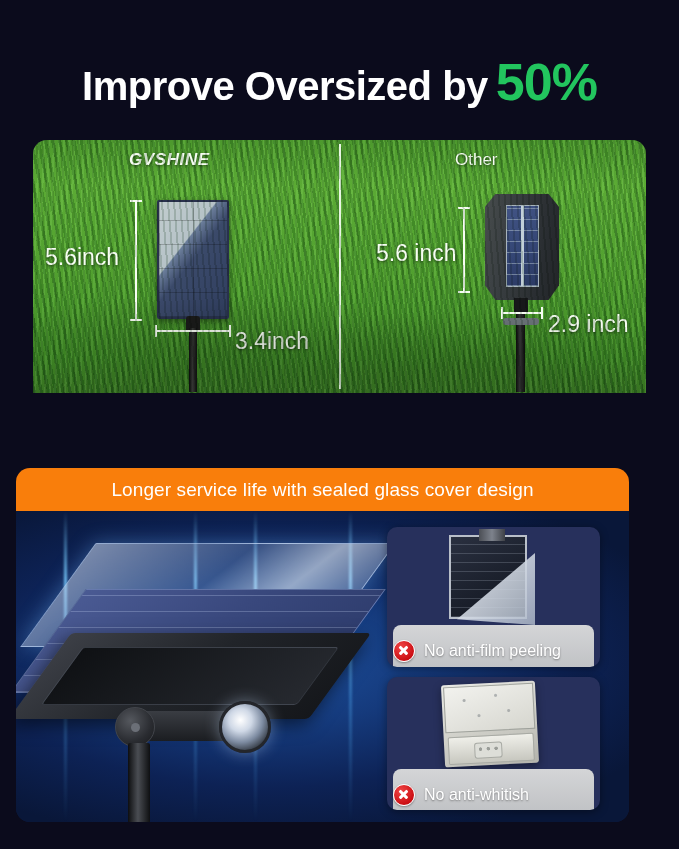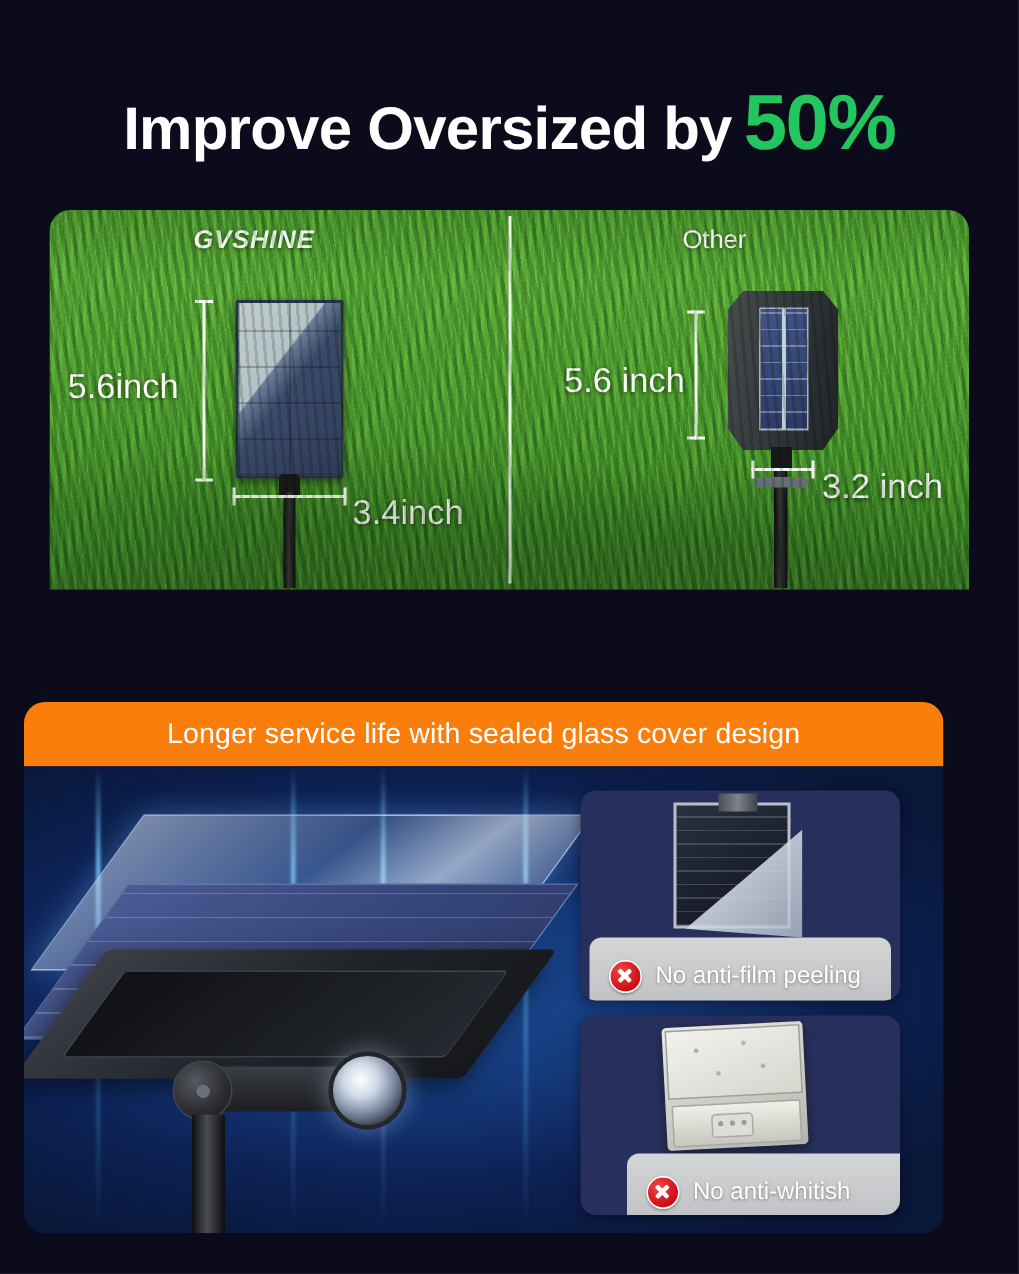--- a/index.html
+++ b/index.html
@@ -364,25 +364,24 @@
 
   .pill {
     position: absolute;
     left: 6px;
     width: 201px;
     height: 52px;
     border-radius: 8px;
     background: linear-gradient(180deg, #d4d5d7, #bcbec1);
     display: flex;
     align-items: center;
-    padding-left: 13px;
     gap: 9px;
   }
   #pill-film { top: 98px; }
-  #pill-whitish { top: 92px; margin-left: 25px; }
+  #pill-whitish { top: 92px; }
   .x-icon {
     width: 22px; height: 22px;
     border-radius: 50%;
     background: radial-gradient(circle at 35% 30%, #f04545, #cc0f14 70%, #a50a10);
     border: 1.5px solid #ffffff;
     position: relative;
     flex: 0 0 auto;
     box-shadow: 0 1px 2px rgba(0,0,0,0.35);
   }
   .x-icon::before, .x-icon::after {
@@ -445,21 +444,21 @@
       <div class="other-collar"></div>
 
       <div class="dim-v" style="left:430px; top:67px; height:86px;"></div>
       <div class="cap-h" style="left:425px; top:67px;"></div>
       <div class="cap-h" style="left:425px; top:151px;"></div>
       <div class="dim-text" style="left:343px; top:100px;">5.6 inch</div>
 
       <div class="dim-h" style="left:468px; top:172px; width:42px;"></div>
       <div class="cap-v" style="left:468px; top:167px;"></div>
       <div class="cap-v" style="left:508px; top:167px;"></div>
-      <div class="dim-text" style="left:515px; top:171px;">3.2 inch</div>
+      <div class="dim-text" style="left:515px; top:171px;">2.9 inch</div>
     </div>
   </div>
 
   <div class="card" id="section-glass">
     <div class="banner">Longer service life with sealed glass cover design</div>
 
     <div class="blue-stage">
       <div class="streak" style="left:48px;"></div>
       <div class="streak" style="left:178px;"></div>
       <div class="streak" style="left:238px;"></div>

